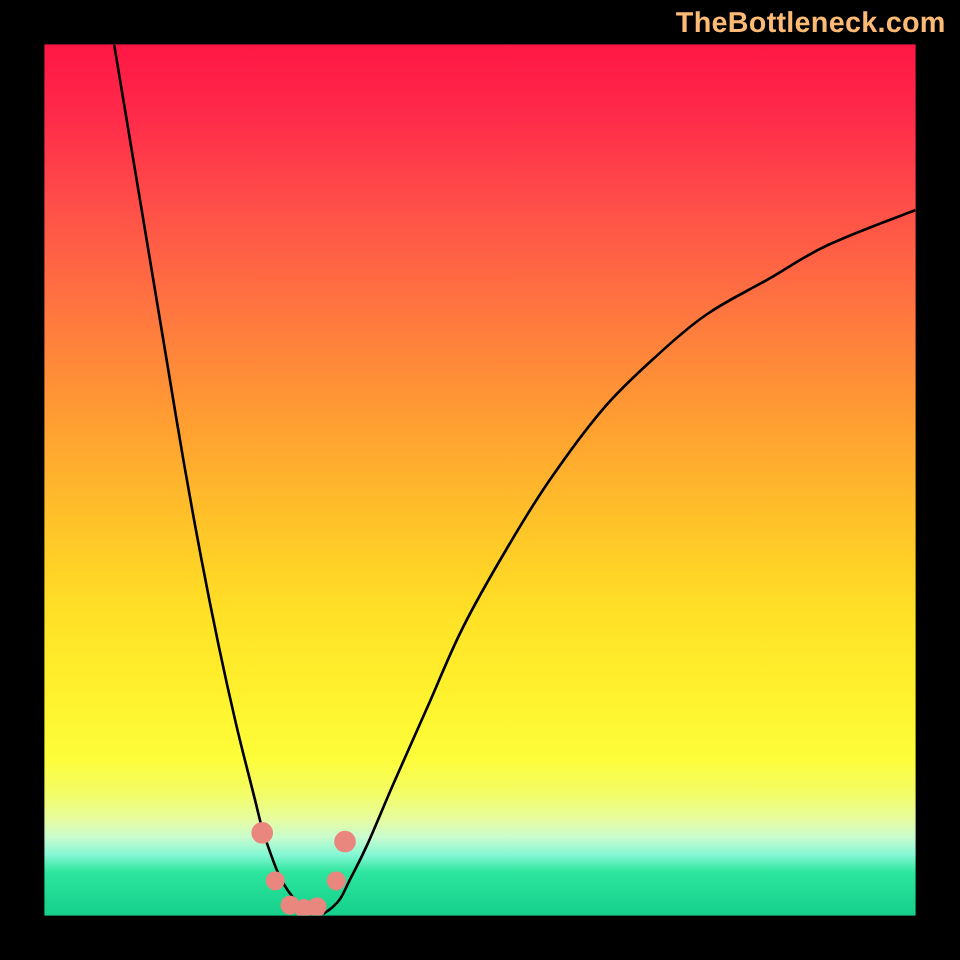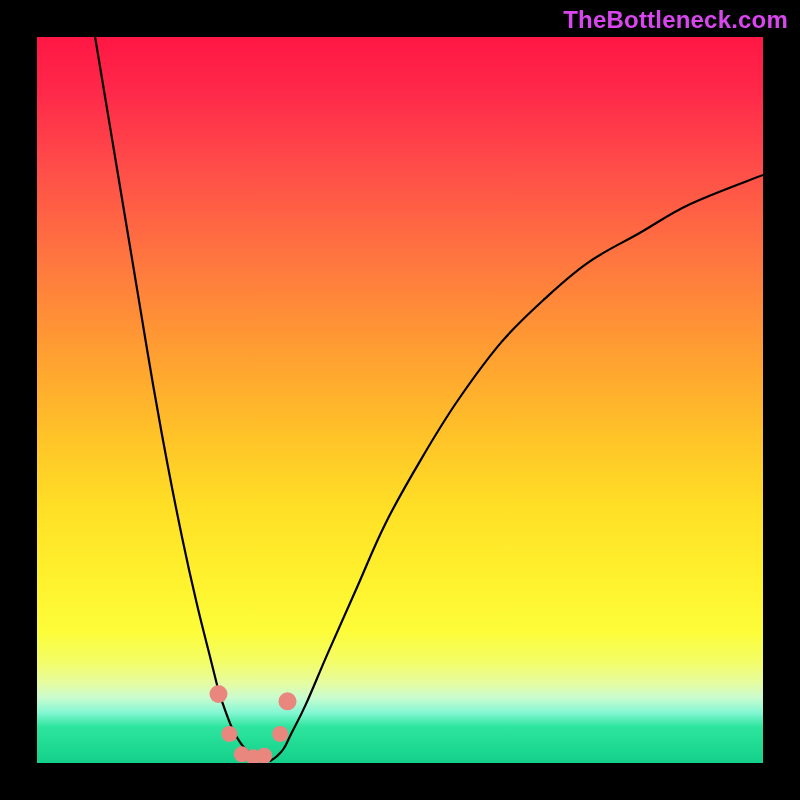--- a/index.html
+++ b/index.html
@@ -41,21 +41,21 @@
       #c9fccf 91%,
       #86f7d4 93%,
       #2de59e 95%,
       #14d08a 100%
     );
   }
   .watermark {
     position: absolute;
     top: 6px;
     right: 12px;
-    color: #d946ef;
+    color: #fdba74;
     font-size: 24px;
     font-weight: 600;
     letter-spacing: 0.2px;
     pointer-events: none;
   }
   svg.curves {
     position: absolute;
     left: 0;
     top: 0;
     width: 726px;

